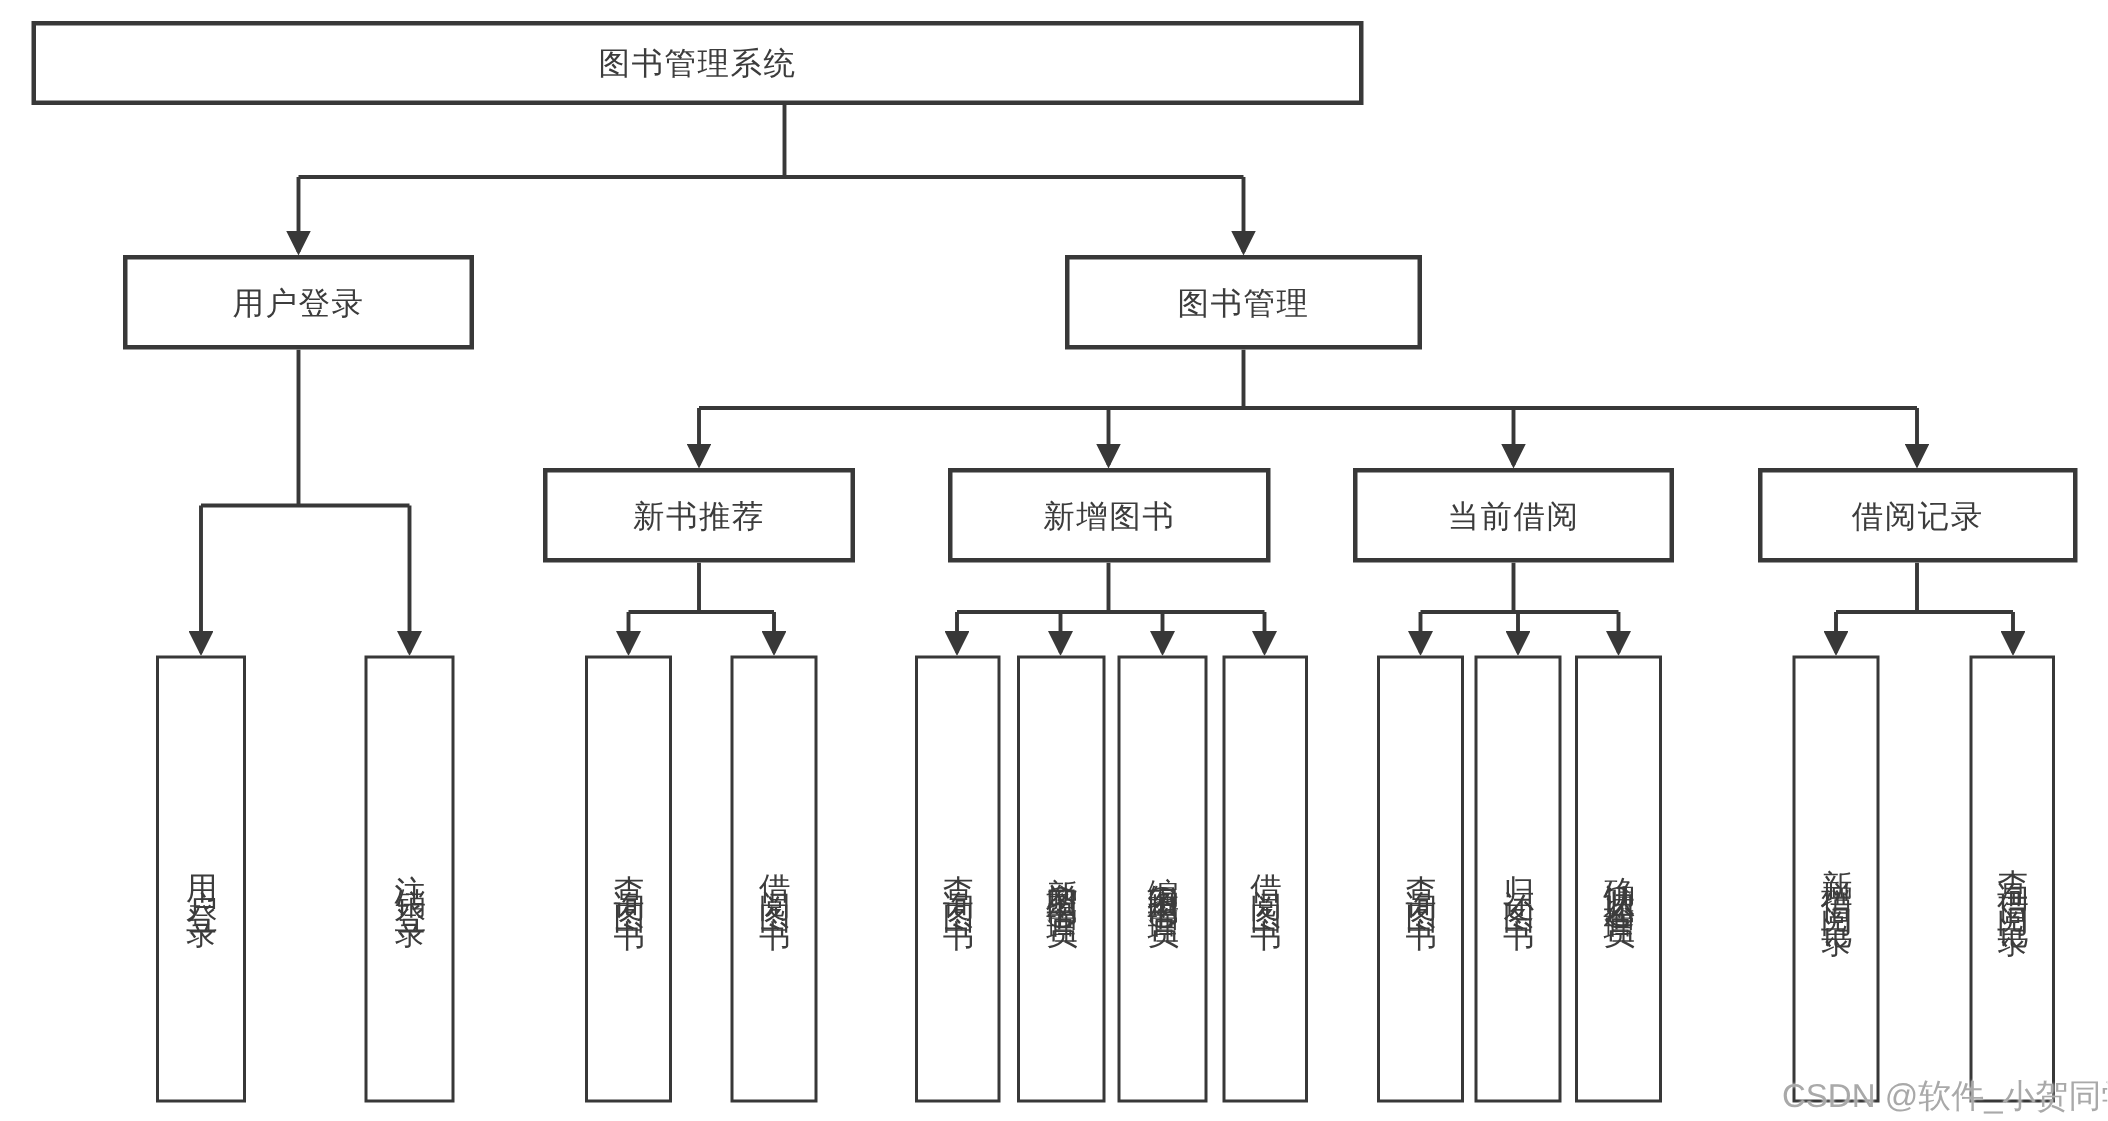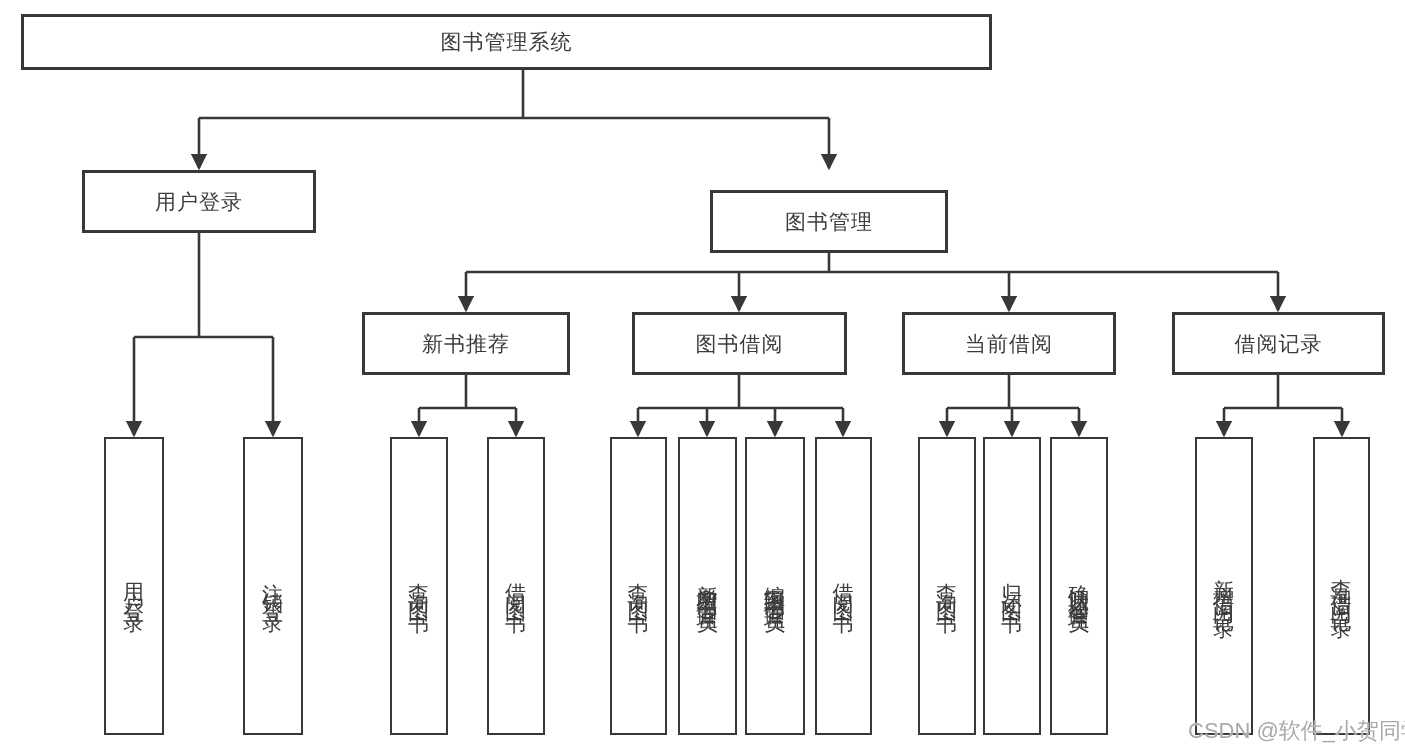--- a/index.html
+++ b/index.html
@@ -94,36 +94,36 @@
       <path d="M947,408 V435" marker-end="url(#arrow)"></path>
       <path d="M1012,408 V435" marker-end="url(#arrow)"></path>
       <path d="M1079,408 V435" marker-end="url(#arrow)"></path>
 
       <path d="M1278,375 V408 M1224,408 H1342"></path>
       <path d="M1224,408 V435" marker-end="url(#arrow)"></path>
       <path d="M1342,408 V435" marker-end="url(#arrow)"></path>
     </g>
   </svg>
 
-  <div class="node" style="left:21px; top:14px; width:971px; height:56px;">
+  <div class="node" style="left:21px; top:14px; width:888px; height:56px;">
     <span>图书管理系统</span>
   </div>
 
   <div class="node" style="left:82px; top:170px; width:234px; height:63px;">
     <span>用户登录</span>
   </div>
-  <div class="node" style="left:710px; top:170px; width:238px; height:63px;margin-top:20px;">
+  <div class="node" style="left:710px; top:170px; width:238px; height:63px;">
     <span>图书管理</span>
   </div>
 
   <div class="node" style="left:362px; top:312px; width:208px; height:63px;">
     <span>新书推荐</span>
   </div>
   <div class="node" style="left:632px; top:312px; width:215px; height:63px;">
-    <span>图书借阅</span>
+    <span>新增图书</span>
   </div>
   <div class="node" style="left:902px; top:312px; width:214px; height:63px;text-align:center;">
     <span>当前借阅</span>
   </div>
   <div class="node" style="left:1172px; top:312px; width:213px; height:63px;">
     <span>借阅记录</span>
   </div>
 
   <div class="node leaf" style="left:104px; width:60px;">
     <span class="vtext">用户登录</span>

